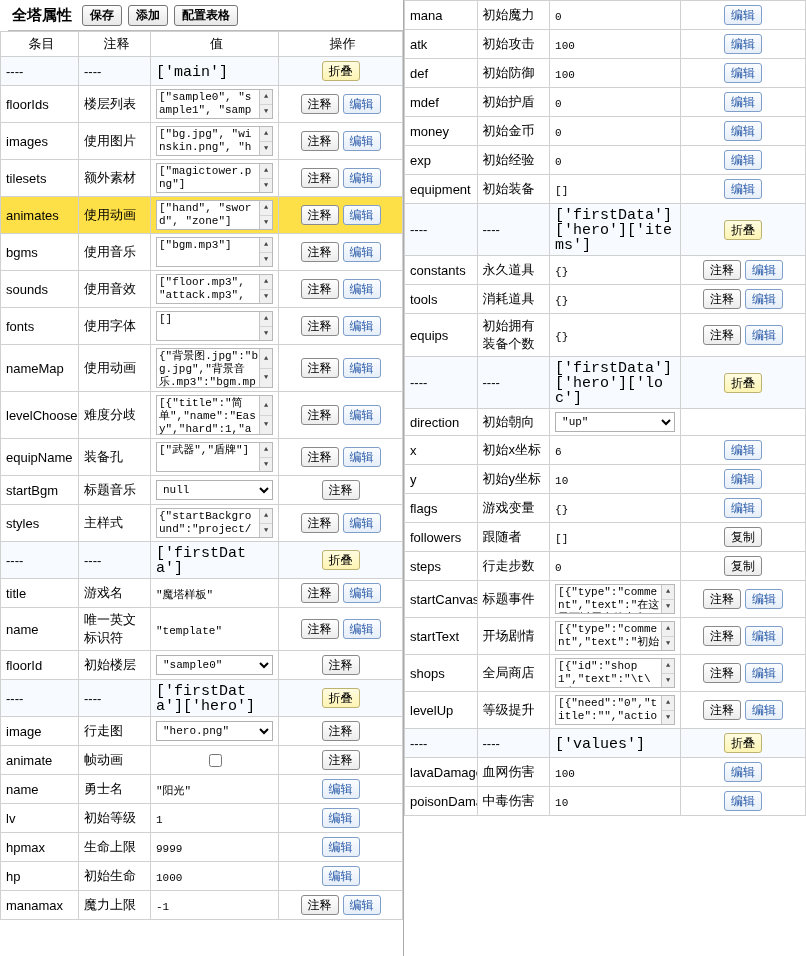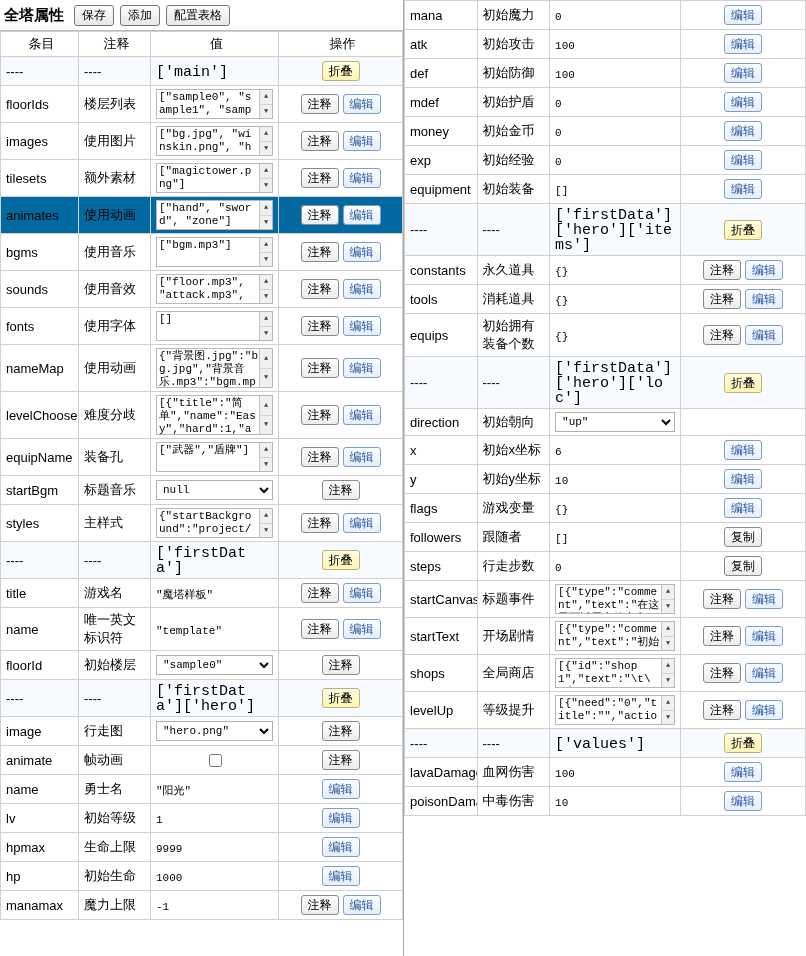--- a/index.html
+++ b/index.html
@@ -15,35 +15,37 @@
   #root { position: relative; width: 806px; height: 956px; display: flex; }
 
   
   .panel-left { width: 404px; height: 956px; position: relative; border-right: 1px solid #aaa; }
   .panel-right { width: 402px; height: 956px; position: relative; }
 
   .toolbar {
     height: 31px; display: flex; align-items: center;
     padding: 0 4px; border-bottom: 1px solid #bbb;
     background: #fff;
+    margin-left: 8px;
   }
   .toolbar-title {
     font-size: 15px; font-weight: bold; margin-right: 10px; letter-spacing: 0px;
   }
   .btn {
     font-family: "Liberation Sans", sans-serif;
     font-size: 12px;
     border: 1px solid #767676;
     background: linear-gradient(#fdfdfd, #e8e8e8);
     border-radius: 3px;
     padding: 2px 7px;
     margin-right: 6px;
     cursor: pointer;
     color: #000;
     line-height: 15px;
+    font-weight: bold;
   }
 
   table { border-collapse: collapse; width: 100%; table-layout: fixed; }
   td, th {
     border: 1px solid #d0d0d0;
     padding: 3px 5px;
     vertical-align: middle;
     font-size: 13px;
     overflow: hidden;
   }
@@ -51,21 +53,21 @@
   .c-key   { width: 78px; }
   .c-note  { width: 72px; }
   .c-val   { width: 128px; }
   .c-act   { width: 124px; text-align: center; }
 
   .rkey   { width: 72px; }
   .rnote  { width: 72px; }
   .rval   { width: 130px; }
   .ract   { width: 124px; text-align: center; }
 
-  tr.selected td { background: #0369a1; }
+  tr.selected td { background: #fde047; }
   tr.alt td { background: #f7fbff; }
 
   .mono { font-family: "Liberation Mono", monospace; font-size: 15px; line-height: 13px; word-break: break-all; }
 
   
   .cellbtn {
     display: inline-block;
     border: 1px solid #8a8a8a;
     background: linear-gradient(#ffffff, #ececec);
     border-radius: 3px;

